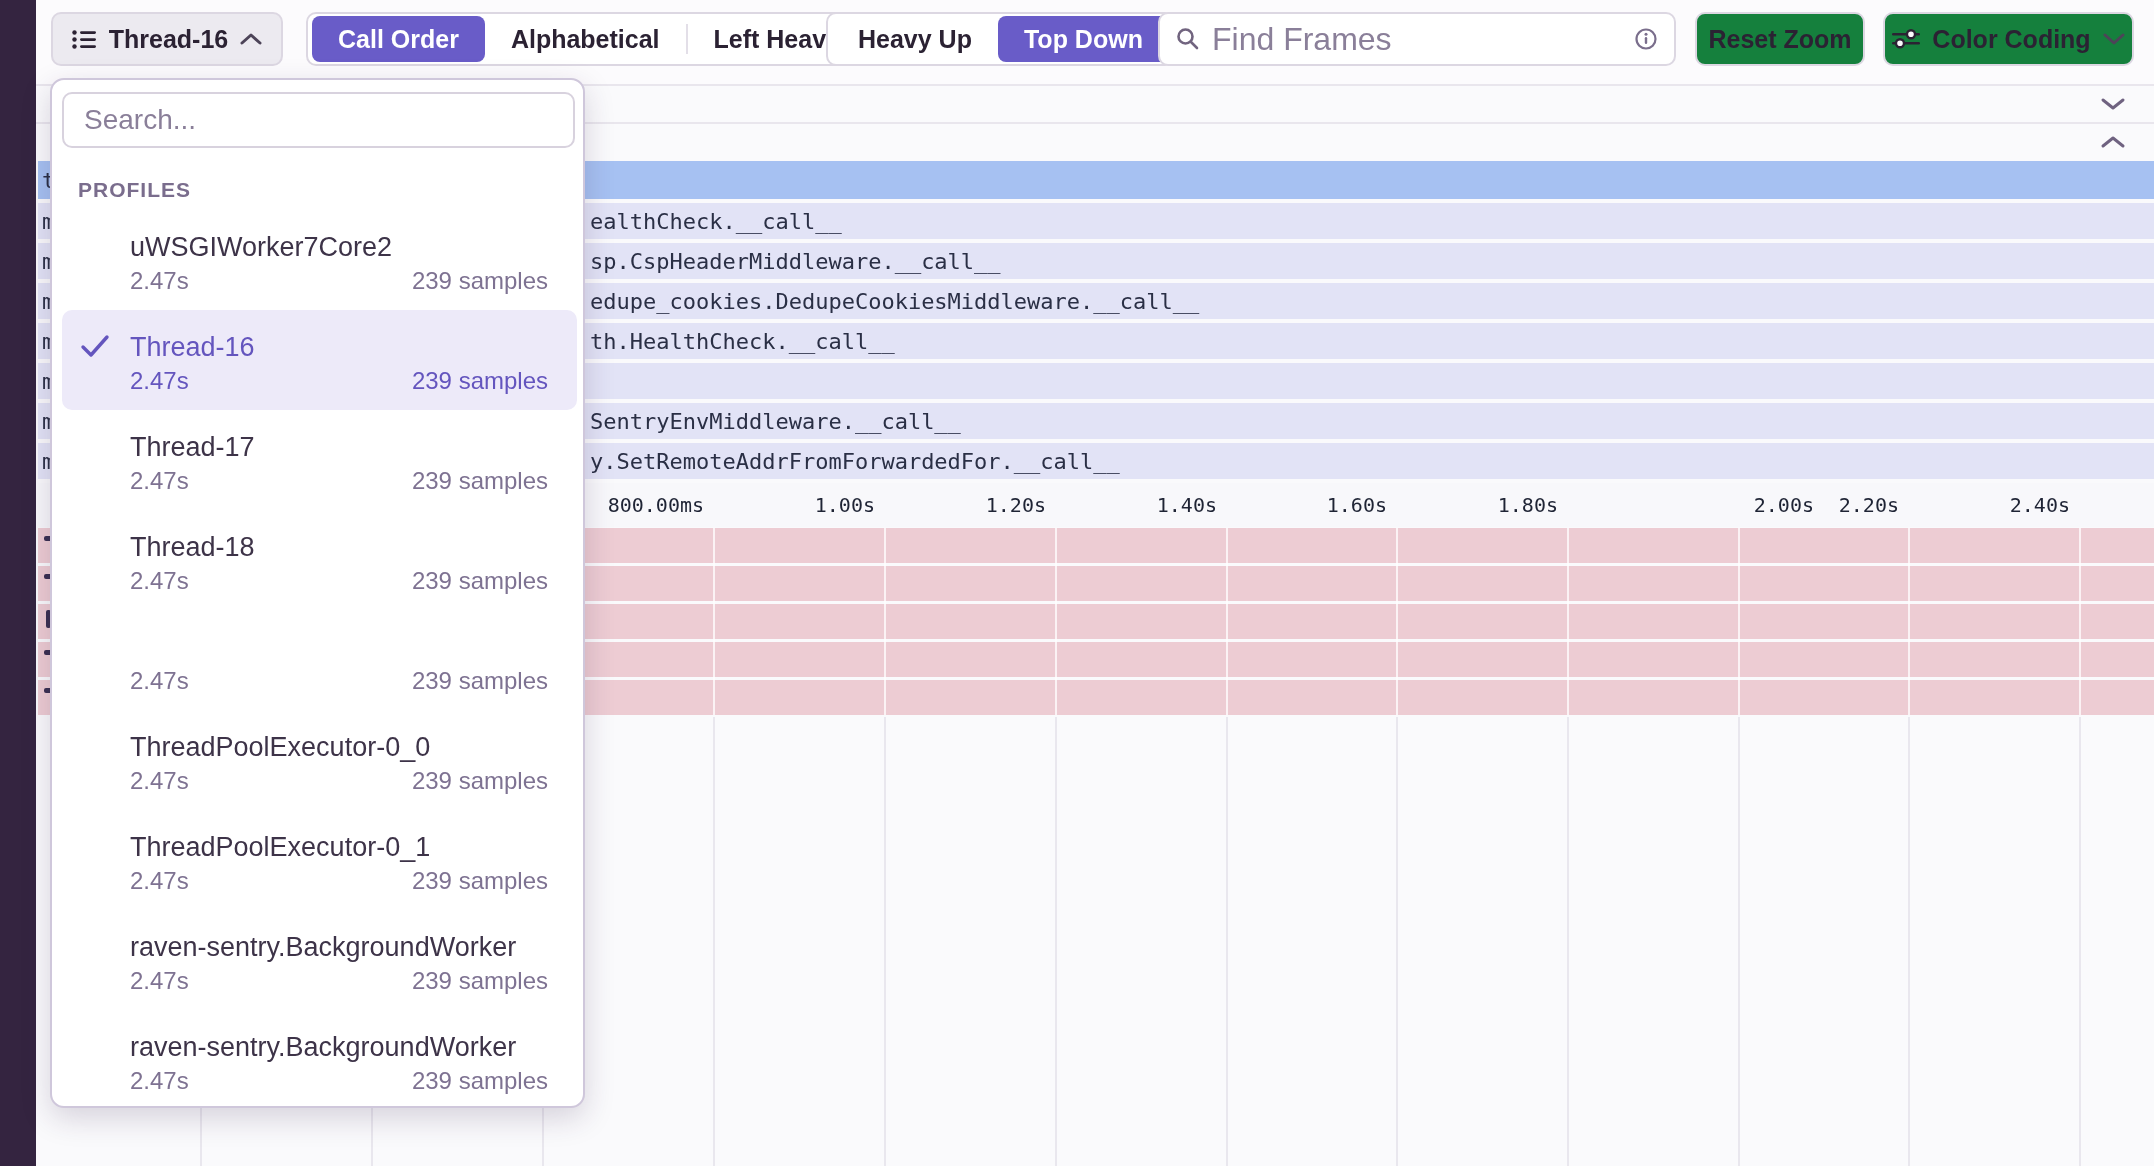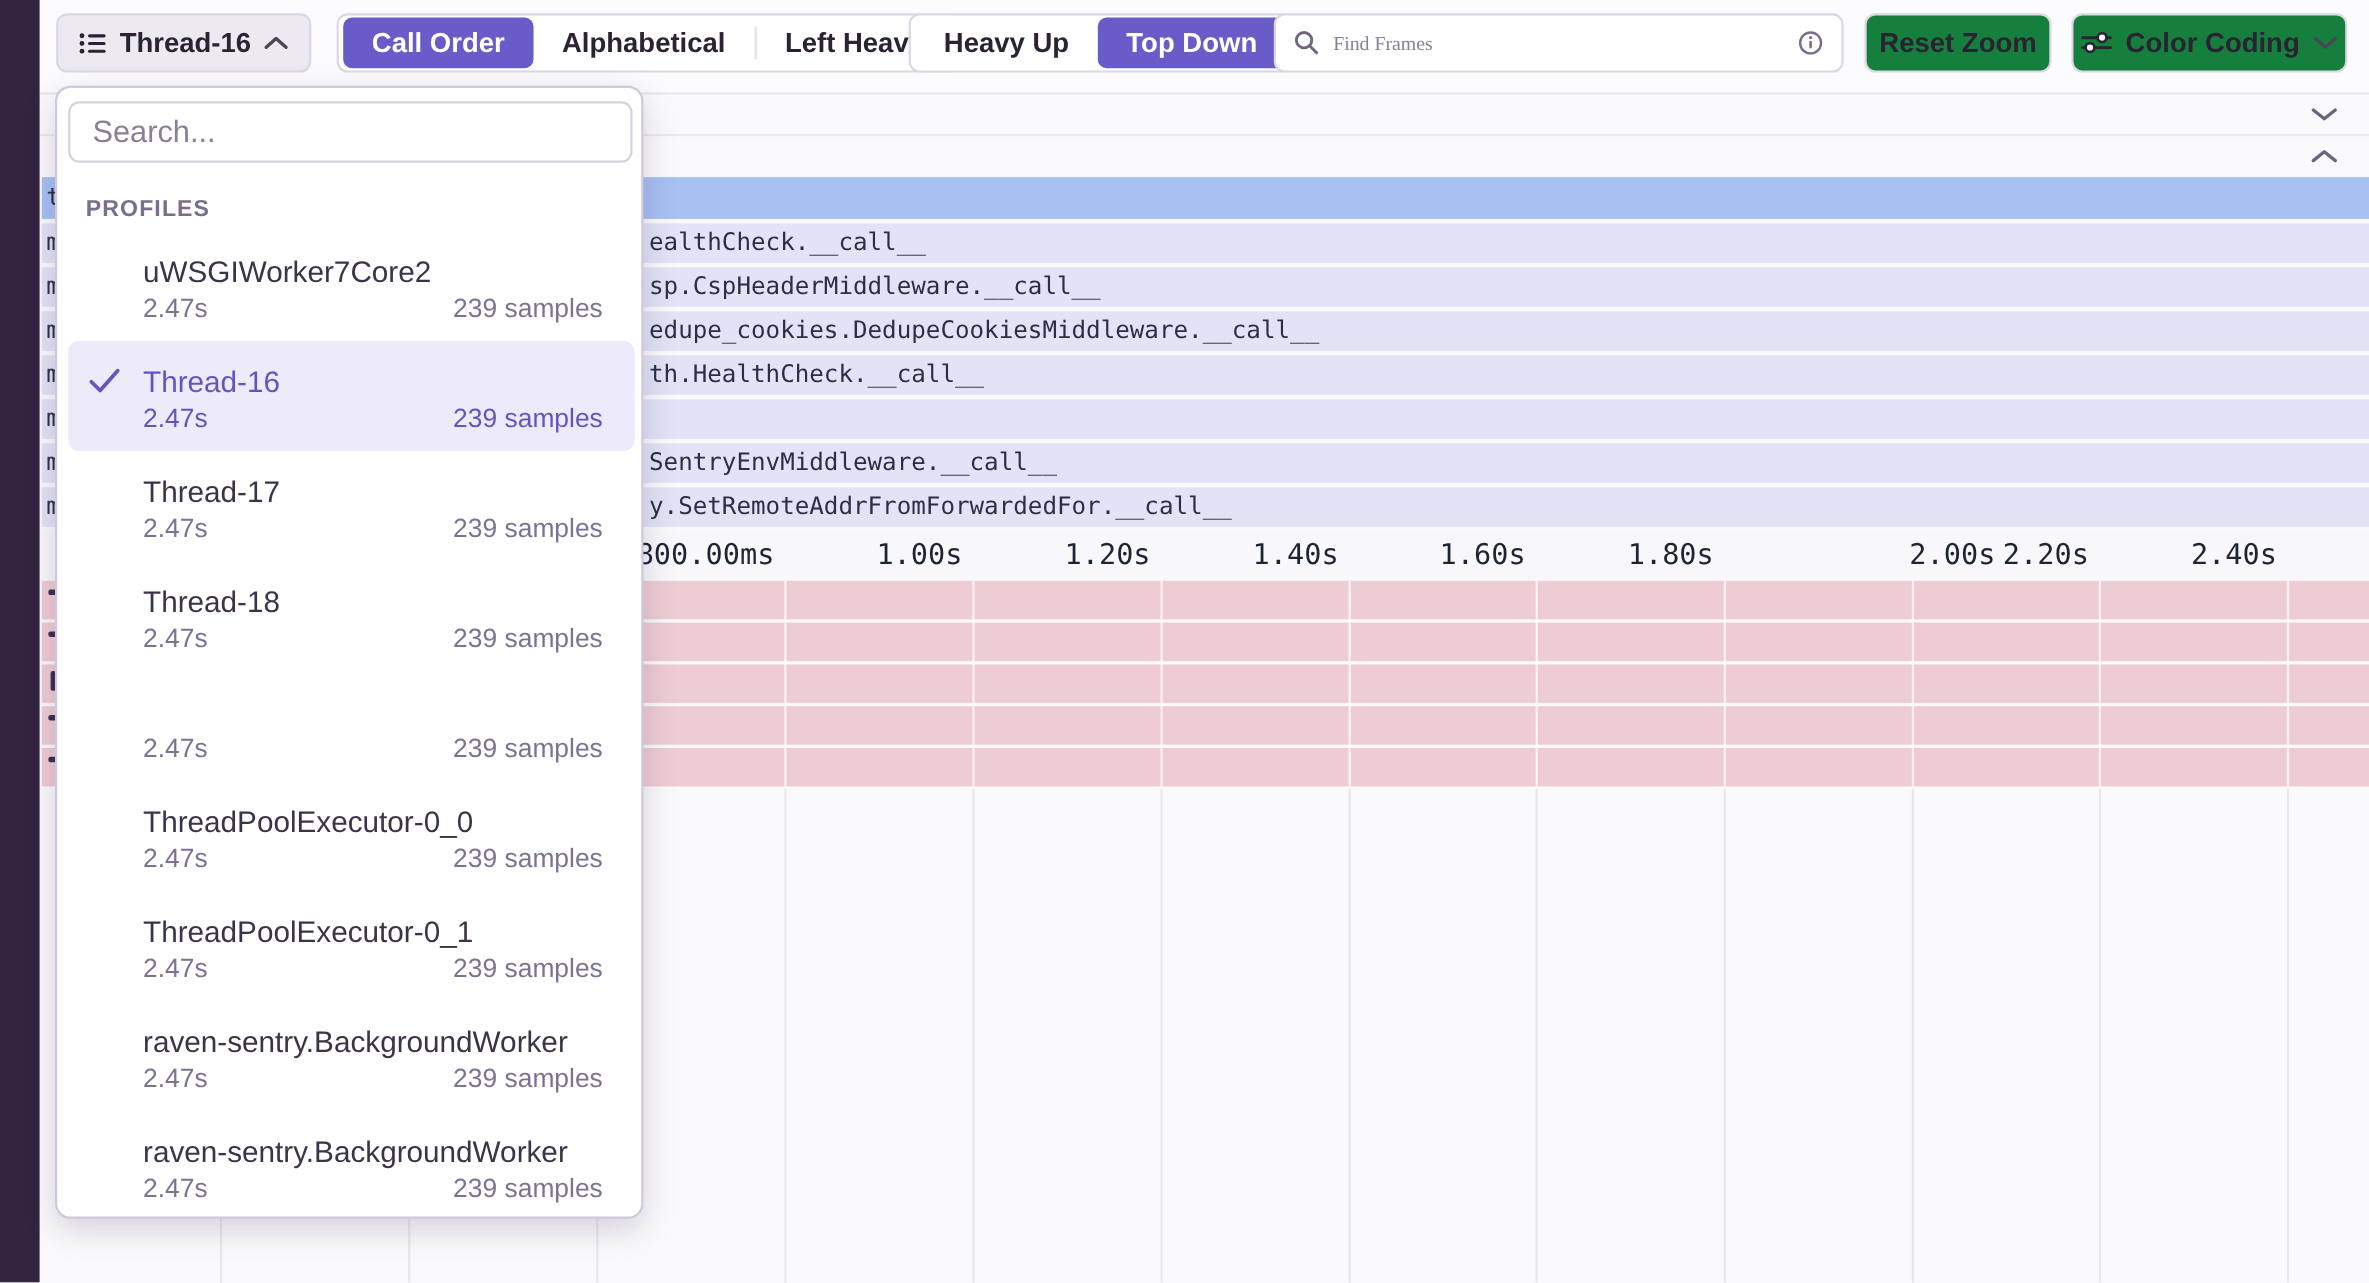--- a/index.html
+++ b/index.html
@@ -25,38 +25,38 @@
   .seg-btn{height:46px;border:none;background:transparent;border-radius:8px;
     font-family:"Liberation Sans",sans-serif;font-size:25px;font-weight:700;color:#2b2233;
     padding:0 26px;display:flex;align-items:center;cursor:pointer;}
   .seg-btn.active{background:#695cc8;color:#ffffff;}
   .seg-divider{width:2px;height:30px;background:#e3dfe8;}
   .find-field{left:1158px;top:12px;width:518px;height:54px;box-sizing:border-box;
     background:#ffffff;border:2px solid #dcd7e2;border-radius:10px;
     display:flex;align-items:center;padding:0 16px;gap:10px;}
   .find-field input{
     flex:1;border:none;outline:none;background:transparent;
-    font-family:Liberation Serif, serif;font-size:18px;color:#2b2233;min-width:0;
+    font-family:Liberation Sans, sans-serif;font-size:32px;color:#2b2233;min-width:0;
   }
   .find-field input::placeholder{color:#8a7f99;}
   
   .panel-strip-a{left:36px;top:86px;width:2118px;height:36px;background:#fafafc;border-bottom:2px solid #e9e6ed;z-index:1;}
   .panel-strip-b{left:36px;top:124px;width:2118px;height:36px;background:#fafafc;z-index:1;}
   .strip-chevron{position:absolute;right:28px;top:11px;cursor:pointer;}
   
   .root-row{left:38px;top:161px;width:2116px;height:38px;background:#a6c1f2;z-index:1;cursor:pointer;}
   .frame-row{position:absolute;left:38px;width:2116px;height:36px;background:#e2e3f6;z-index:1;cursor:pointer;}
   .mono-label{
     position:absolute;font-family:"DejaVu Sans Mono","Liberation Mono",monospace;
     font-size:22px;color:#2a2f45;white-space:pre;top:50%;transform:translateY(-50%);
   }
   .axis-band{left:38px;top:483px;width:2116px;height:44px;background:#f8f8fb;z-index:1;}
   .axis-label{
     position:absolute;top:483px;height:44px;line-height:44px;width:160px;text-align:right;
-    font-family:"DejaVu Sans Mono","Liberation Mono",monospace;font-size:26px;color:#1f2435;z-index:2;
+    font-family:"DejaVu Sans Mono","Liberation Mono",monospace;font-size:20px;color:#1f2435;z-index:2;
   }
   .pink-row{position:absolute;left:38px;width:2116px;height:35px;background:#edccd3;z-index:1;cursor:pointer;}
   .pink-mark{position:absolute;background:#3a3052;border-radius:2px;z-index:2;}
   .gridline-pink{position:absolute;top:528px;height:187px;width:2px;background:rgba(255,255,255,0.75);z-index:2;}
   .gridline-gray{position:absolute;top:717px;height:449px;width:2px;background:#e9e7ee;z-index:1;}
   
   .dropdown-panel{
     left:50px;top:78px;width:535px;height:1030px;box-sizing:border-box;z-index:10;
     background:#ffffff;border:2px solid #cfc7db;border-radius:14px;
     box-shadow:0 10px 30px rgba(50,30,70,0.18);

